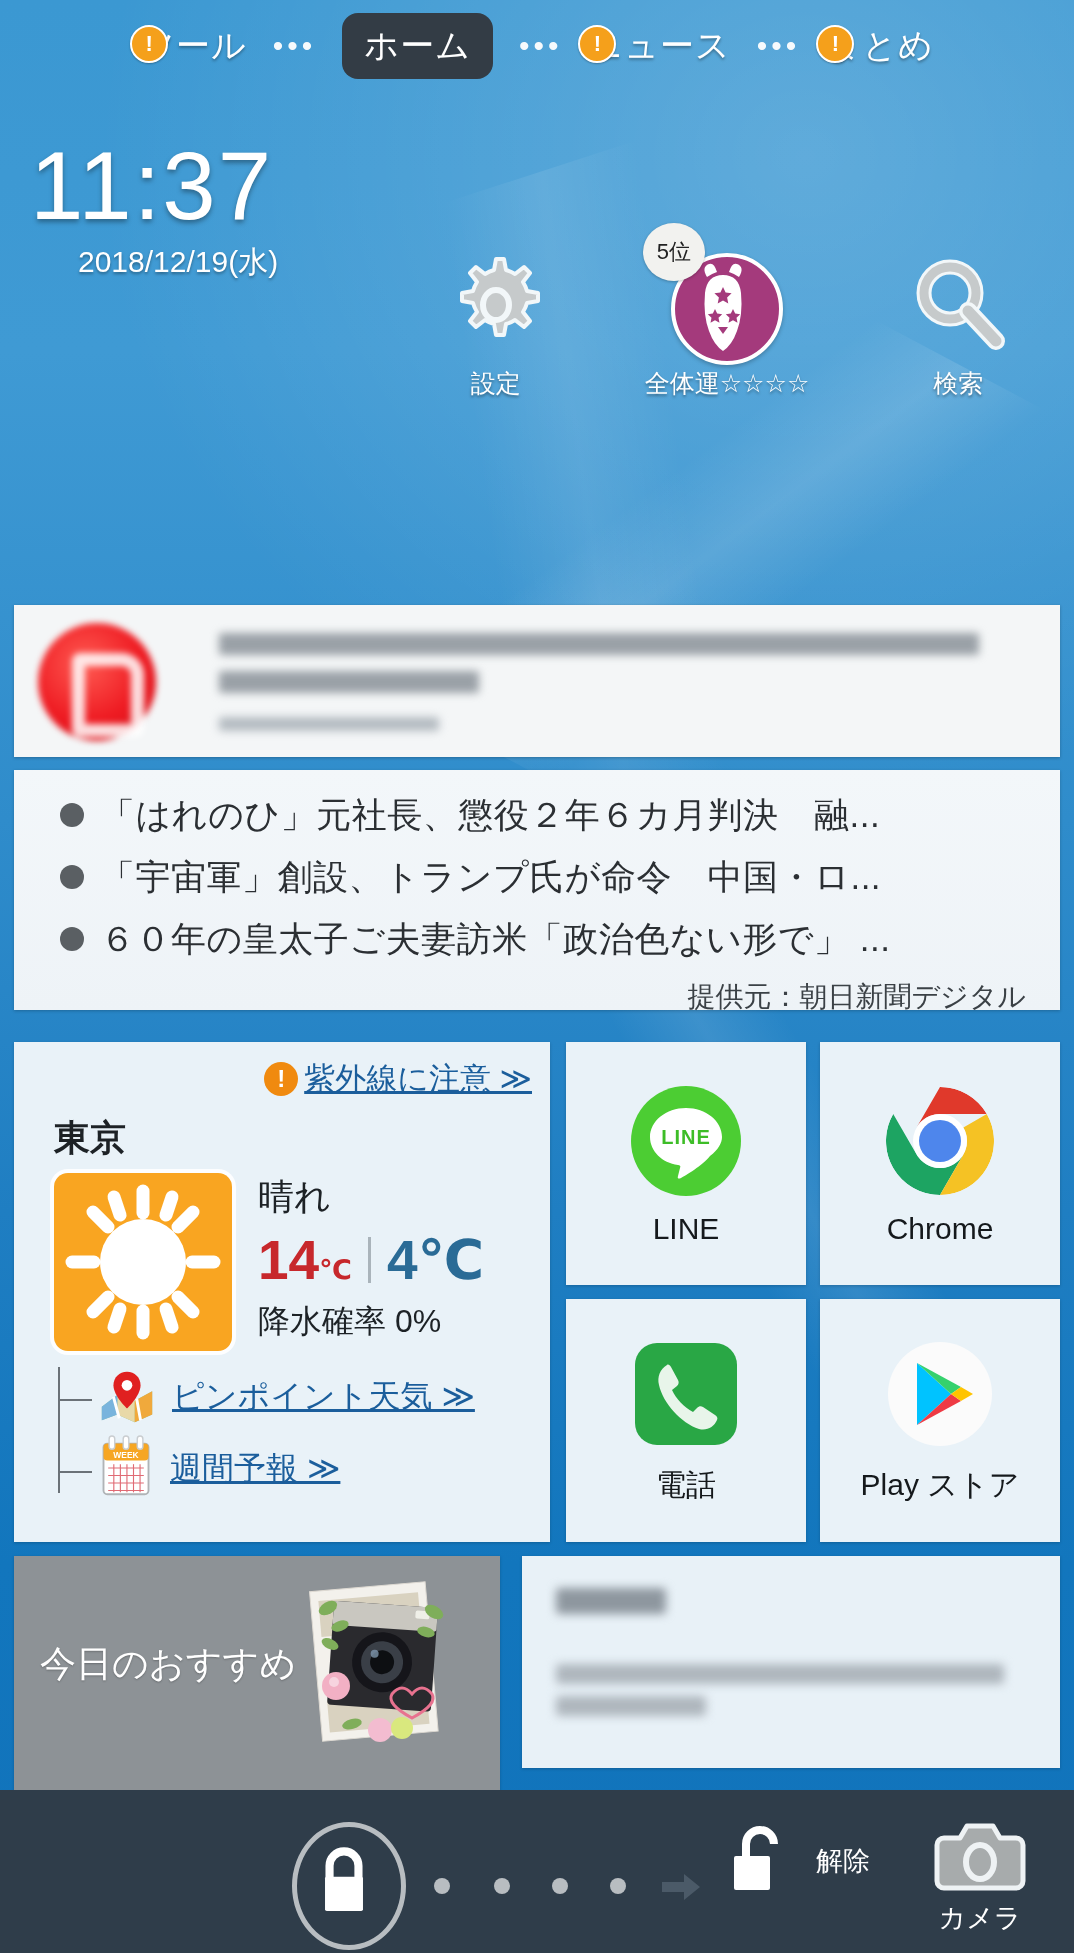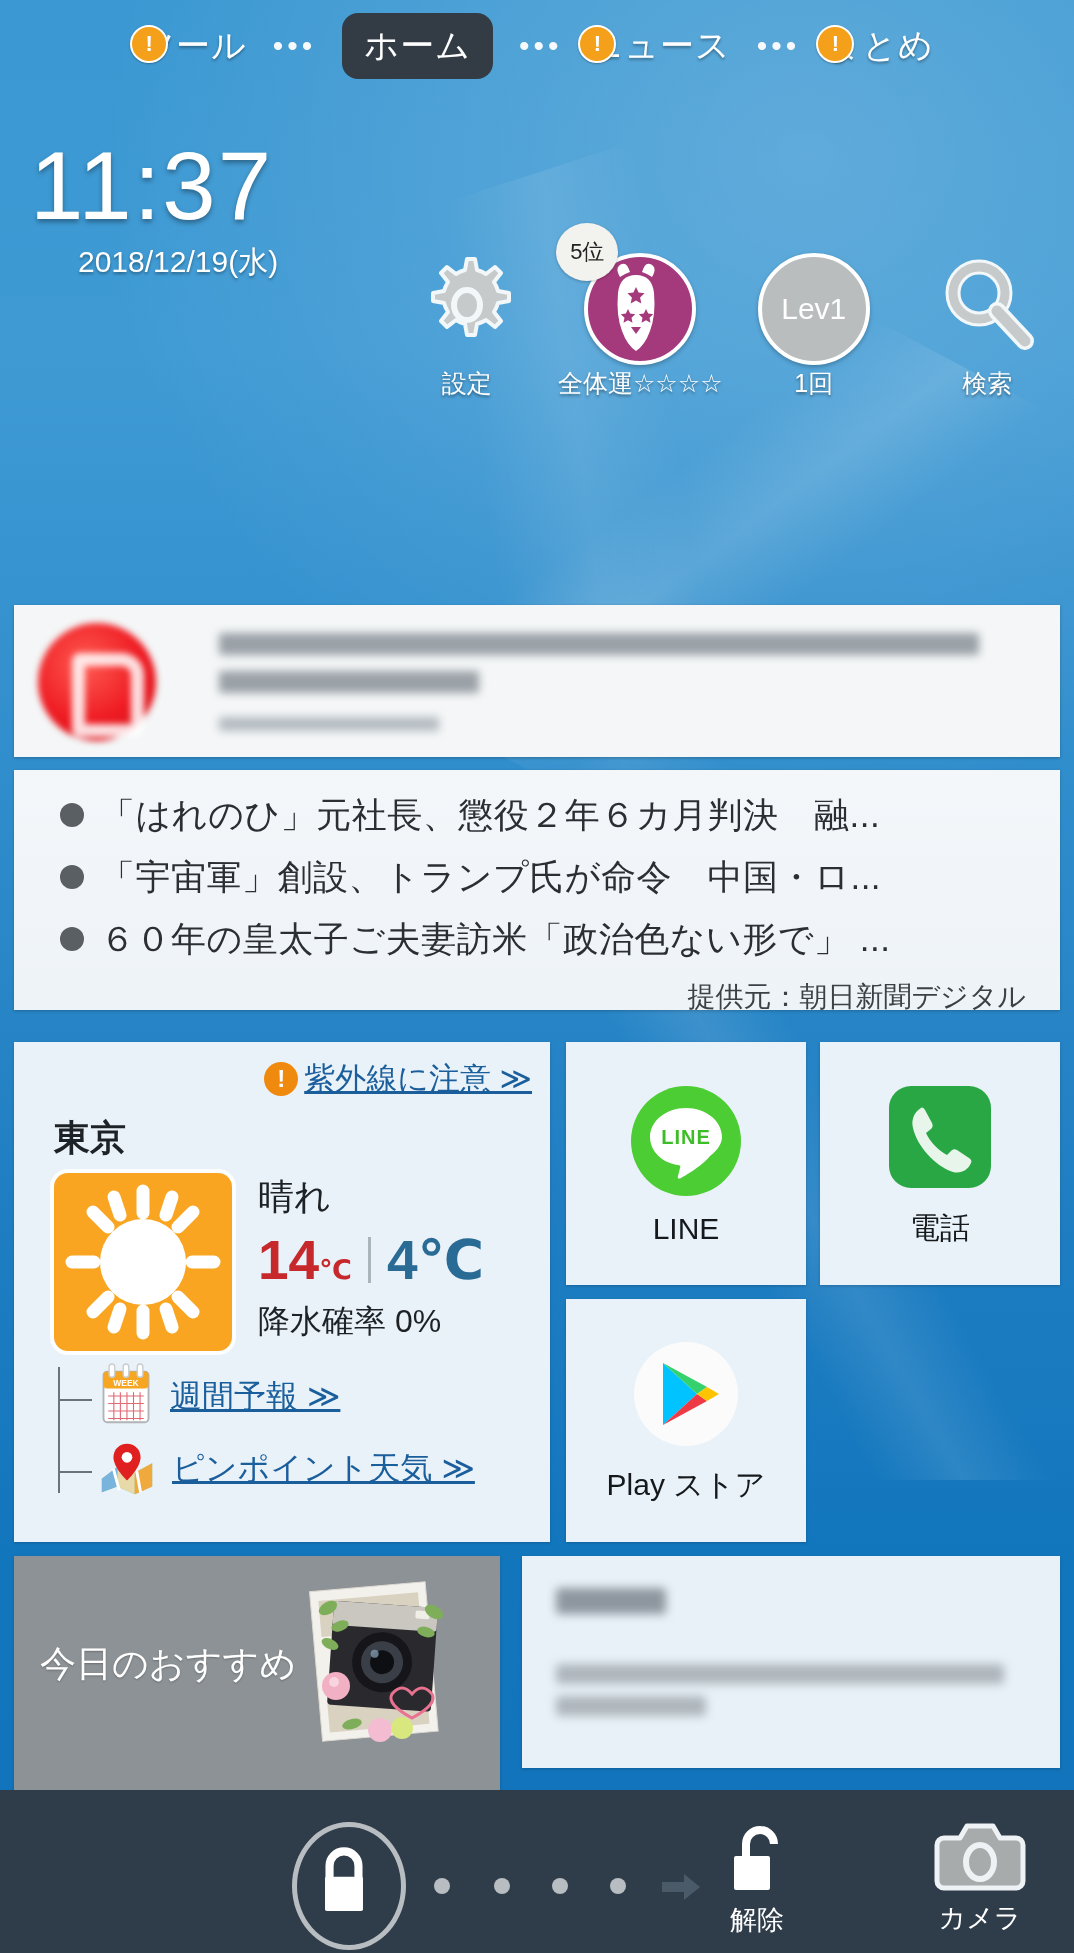--- a/index.html
+++ b/index.html
@@ -122,21 +122,21 @@
   .bl{position:absolute;background:#aeb6bd;filter:blur(5px);border-radius:4px;}
   .bl1{left:34px;top:32px;width:110px;height:26px;background:#8e979f;}
   .bl2{left:34px;top:108px;width:448px;height:20px;}
   .bl3{left:34px;top:140px;width:150px;height:20px;}
 
   
   .bottombar{position:absolute;left:0;bottom:0;width:1074px;height:163px;background:#2f3d4a;}
   .lockring{position:absolute;left:292px;top:32px;width:104px;height:118px;border:5px solid #b8bdc1;border-radius:50%;}
   .dot{position:absolute;top:88px;width:16px;height:16px;border-radius:50%;background:#b8bdc1;}
   .arrow{position:absolute;top:82px;left:662px;width:0;height:0;}
-  .unlockwrap{position:absolute;left:722px;top:30px;display:flex;flex-direction:column;align-items:center;}
+  .unlockwrap{position:absolute;left:722px;top:30px;display:flex;flex-direction:row;align-items:center;gap:24px;}
   .unlocklbl{font-size:27px;color:#fff;margin-top:2px;}
   .camwrap{position:absolute;left:932px;top:26px;display:flex;flex-direction:column;align-items:center;}
   .camlbl{font-size:27px;color:#fff;margin-top:4px;text-align:center;}
 </style>
 </head>
 <body>
 
 <div class="screen">
   <div class="streak s1"></div>
   <div class="streak s2"></div>
@@ -190,26 +190,20 @@
               <path fill="#a43a7c" d="M52 34 l2.6 5.6 6 .7 -4.5 4.2 1.2 6 -5.3-3 -5.3 3 1.2-6 -4.5-4.2 6-.7 z"></path>
               <path fill="#a43a7c" d="M44 56 l2.2 4.6 5 .6 -3.7 3.5 1 5 -4.5-2.5 -4.5 2.5 1-5 -3.7-3.5 5-.6 z"></path>
               <path fill="#a43a7c" d="M62 56 l2.2 4.6 5 .6 -3.7 3.5 1 5 -4.5-2.5 -4.5 2.5 1-5 -3.7-3.5 5-.6 z"></path>
               <path fill="#a43a7c" d="M47 74 l10 0 -5 7 z"></path>
             </svg>
           </div>
         </div>
         <span class="lbl">全体運☆☆☆☆</span>
       </div>
 
-      <div class="wicon">
-        <div class="lev">
-          <span>Lev1</span>
-        </div>
-        <span class="lbl">1回</span>
-      </div>
 
       <div class="wicon">
         <div class="mag">
           <svg viewBox="0 0 104 104" width="104" height="104">
             <circle cx="44" cy="40" r="26" fill="none" stroke="#f2f7f9" stroke-width="15"></circle>
             <circle cx="44" cy="40" r="26" fill="none" stroke="#c6cacb" stroke-width="9"></circle>
             <line x1="62" y1="58" x2="90" y2="88" stroke="#f2f7f9" stroke-width="18" stroke-linecap="round"></line>
             <line x1="62" y1="58" x2="90" y2="88" stroke="#c6cacb" stroke-width="11" stroke-linecap="round"></line>
           </svg>
         </div>
@@ -279,20 +273,35 @@
             <span class="tlo tunit">℃</span>
           </div>
           <div class="wrain">降水確率 0%</div>
         </div>
       </div>
 
       <div class="wlinks">
         <div class="treeline"></div>
         <div class="tbranch" style="top:38px;"></div>
         <div class="tbranch" style="top:110px;"></div>
+
+        <div class="wlink">
+          <span>
+            <svg viewBox="0 0 64 64" width="62" height="62">
+              <path fill="#8cc6a0" d="M6 44 L22 32 L40 38 L58 28 L58 52 L40 60 L22 52 L6 58 Z"></path>
+              <path fill="#e8d9a8" d="M22 32 L40 38 L40 60 L22 52 Z"></path>
+              <path fill="#79b4dd" d="M6 44 L22 32 L22 52 L6 58 Z"></path>
+              <path fill="#f0a93c" d="M40 38 L58 28 L58 52 L40 60 Z"></path>
+              <path fill="#ffffff" d="M18 34 L24 56 M42 36 L46 58" stroke="#ffffff" stroke-width="3"></path>
+              <path fill="#e02020" d="M32 8 c-8 0-14 6-14 14 c0 11 14 24 14 24 s14-13 14-24 c0-8-6-14-14-14 z"></path>
+              <circle cx="32" cy="22" r="5.5" fill="#ffffff"></circle>
+            </svg>
+          </span>
+          <span class="wlinktext">ピンポイント天気 ≫</span>
+        </div>
 
         <div class="wlink">
           <span>
             <svg viewBox="0 0 64 70" width="60" height="66">
               <rect x="8" y="10" width="48" height="54" rx="4" fill="#ffffff" stroke="#b0b4b7" stroke-width="2"></rect>
               <rect x="8" y="10" width="48" height="18" rx="4" fill="#f6a623"></rect>
               <text x="32" y="25" font-size="9" fill="#ffffff" text-anchor="middle" font-family="Liberation Sans, sans-serif" font-weight="bold">WEEK</text>
               <rect x="14" y="2" width="6" height="14" rx="3" fill="#ffffff" stroke="#c9cdd0" stroke-width="1.5"></rect>
               <rect x="29" y="2" width="6" height="14" rx="3" fill="#ffffff" stroke="#c9cdd0" stroke-width="1.5"></rect>
               <rect x="44" y="2" width="6" height="14" rx="3" fill="#ffffff" stroke="#c9cdd0" stroke-width="1.5"></rect>
@@ -304,51 +313,55 @@
                 <line x1="19" y1="32" x2="19" y2="62"></line>
                   <line x1="26" y1="32" x2="26" y2="62"></line>
                 <line x1="33" y1="32" x2="33" y2="62"></line>
                   <line x1="40" y1="32" x2="40" y2="62"></line>
                 <line x1="47" y1="32" x2="47" y2="62"></line>
               </g>
             </svg>
           </span>
           <span class="wlinktext">週間予報 ≫</span>
         </div>
-
-        <div class="wlink">
-          <span>
-            <svg viewBox="0 0 64 64" width="62" height="62">
-              <path fill="#8cc6a0" d="M6 44 L22 32 L40 38 L58 28 L58 52 L40 60 L22 52 L6 58 Z"></path>
-              <path fill="#e8d9a8" d="M22 32 L40 38 L40 60 L22 52 Z"></path>
-              <path fill="#79b4dd" d="M6 44 L22 32 L22 52 L6 58 Z"></path>
-              <path fill="#f0a93c" d="M40 38 L58 28 L58 52 L40 60 Z"></path>
-              <path fill="#ffffff" d="M18 34 L24 56 M42 36 L46 58" stroke="#ffffff" stroke-width="3"></path>
-              <path fill="#e02020" d="M32 8 c-8 0-14 6-14 14 c0 11 14 24 14 24 s14-13 14-24 c0-8-6-14-14-14 z"></path>
-              <circle cx="32" cy="22" r="5.5" fill="#ffffff"></circle>
-            </svg>
-          </span>
-          <span class="wlinktext">ピンポイント天気 ≫</span>
-        </div>
       </div>
     </div>
 
     <div class="apps">
 
       <div class="app">
         <div class="appicon">
           <svg viewBox="0 0 118 118" width="118" height="118">
             <circle cx="59" cy="59" r="55" fill="#4ccd33"></circle>
             <path fill="#ffffff" d="M59 26 c-20 0-36 13-36 29 c0 14 12 26 28 28 c2 .4 3 1 2 3 l-2 8 c-1 3 1 3 3 2 c4-2 22-13 29-22 c8-6 12-13 12-19 c0-16-16-29-36-29 z"></path>
             <text x="59" y="62" font-size="20" fill="#3dbd27" text-anchor="middle" font-family="Liberation Sans, sans-serif" font-weight="bold" letter-spacing="1">LINE</text>
           </svg>
         </div>
         <div class="appname">LINE</div>
       </div>
 
+      <div class="app">
+        <div class="appicon">
+          <svg viewBox="0 0 118 118" width="118" height="118">
+            <defs>
+                <clipPath id="cc">
+                  <circle cx="59" cy="59" r="54"></circle>
+                </clipPath>
+              </defs>
+            <g clip-path="url(#cc)">
+              <path fill="#e0392b" d="M59 5 A54 54 0 0 1 105.8 32 L59 32 A27 27 0 0 0 35.6 45.5 Z"></path>
+              <path fill="#1da462" d="M12.2 32 A54 54 0 0 0 59 113 L82.4 72.5 A27 27 0 0 1 35.6 72.5 Z"></path>
+              <path fill="#f5c224" d="M105.8 32 A54 54 0 0 1 59 113 L82.4 72.5 A27 27 0 0 0 82.4 45.5 Z"></path>
+              <circle cx="59" cy="59" r="27" fill="#ffffff"></circle>
+              <circle cx="59" cy="59" r="21" fill="#4e86ec"></circle>
+            </g>
+          </svg>
+        </div>
+        <div class="appname">Chrome</div>
+      </div>
 
       <div class="app">
         <div class="appicon">
           <svg viewBox="0 0 118 118" width="118" height="118">
             <rect x="8" y="8" width="102" height="102" rx="22" fill="#29a745"></rect>
             <path fill="#e8f5ea" d="M40 30 c-7 4-10 12-8 20 c4 18 22 38 40 44 c8 2 15-2 18-9 c1-2 0-4-2-5 l-12-8 c-2-1-4-1-6 1 l-4 4 c-9-5-17-13-21-22 l5-4 c2-2 2-4 1-6 l-7-13 c-1-2-3-3-4-2 z"></path>
           </svg>
         </div>
         <div class="appname">電話</div>
       </div>

